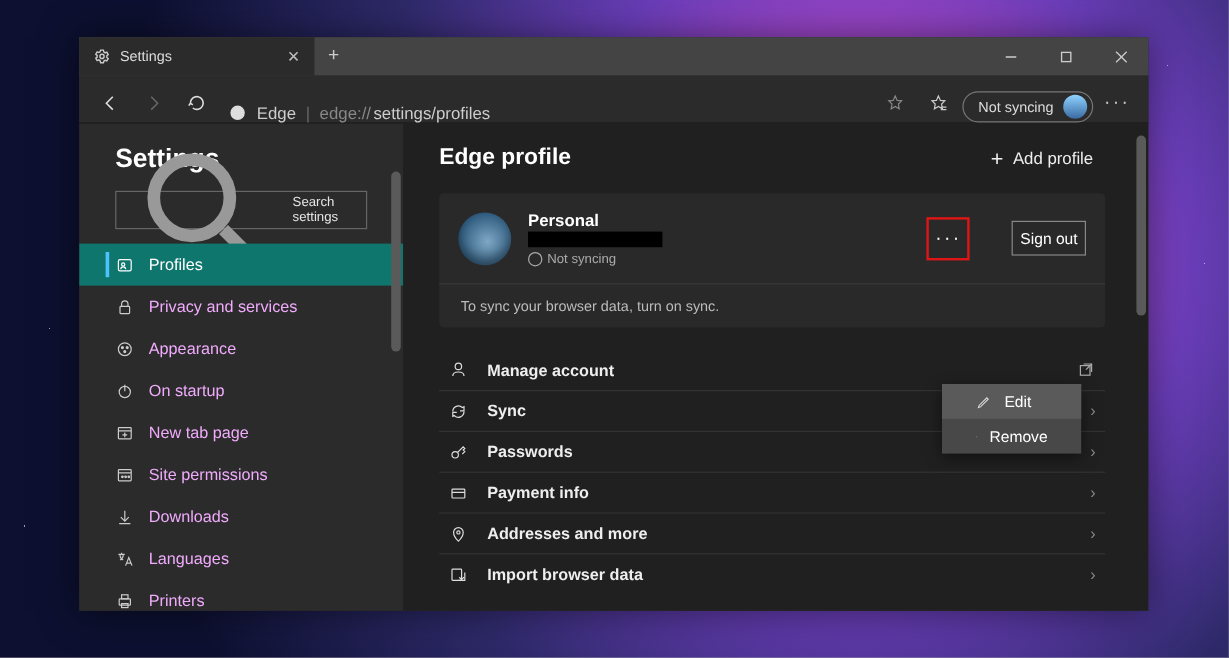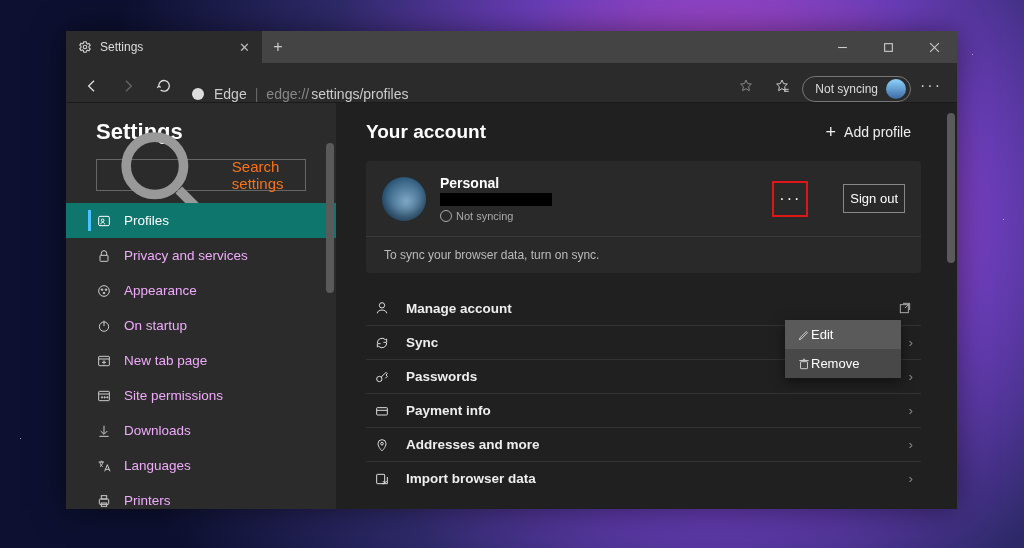--- a/index.html
+++ b/index.html
@@ -40,21 +40,21 @@
   .addr svg{width:16px;height:16px;}
   .url{flex:1;display:flex;align-items:center;gap:8px;padding:0 6px;font-size:14px;}
   .url .sep{color:#666;}
   .url .dim{color:#888;}
   .sync-pill{display:flex;align-items:center;gap:8px;border:1px solid #777;border-radius:14px;padding:2px 4px 2px 12px;font-size:12px;color:#ddd;}
   .sync-pill .av{width:20px;height:20px;border-radius:50%;background:linear-gradient(#8fd3ff,#3a6aa3);}
   
   .content{flex:1;display:flex;overflow:hidden;}
   .sidebar{width:270px;background:#2b2b2b;display:flex;flex-direction:column;padding:16px 0 0 0;position:relative;}
   .sidebar h1{font-size:22px;font-weight:600;padding:0 30px 10px;}
-  .search{margin:4px 30px 12px;border:1px solid #666;background:#2b2b2b;height:32px;display:flex;align-items:center;padding:0 10px;gap:10px;color:#f97316;font-size:15px;}
+  .search{margin:4px 30px 12px;border:1px solid #666;background:#2b2b2b;height:32px;display:flex;align-items:center;padding:0 10px;gap:10px;color:#e5e5e5;font-size:11px;}
   .nav{display:flex;flex-direction:column;}
   .nav .item{display:flex;align-items:center;gap:12px;height:35px;padding:0 20px 0 30px;font-size:13.5px;color:#f0abfc;cursor:default;}
   .nav .item.active{background:#0f766e;color:#fff;position:relative;}
   .nav .item.active::before{content:"";position:absolute;left:22px;top:7px;bottom:7px;width:3px;background:#4cc2ff;}
   .nav svg{width:16px;height:16px;flex-shrink:0;}
   .sb-scroll{position:absolute;right:2px;top:40px;width:8px;height:150px;background:#5a5a5a;border-radius:4px;}
   .main{flex:1;background:#202020;padding:18px 6px 0 30px;position:relative;overflow:hidden;}
   .main-scroll{position:absolute;right:2px;top:10px;width:8px;height:150px;background:#5a5a5a;border-radius:4px;}
   .mh{display:flex;align-items:center;justify-content:space-between;padding-right:40px;}
   .mh h2{font-size:19px;font-weight:600;}
@@ -65,21 +65,21 @@
   .pinfo{display:flex;flex-direction:column;gap:2px;}
   .pname{font-size:14px;font-weight:700;}
   .blk{background:#000;width:112px;height:13px;}
   .nsync{font-size:11px;color:#aaa;display:flex;align-items:center;gap:4px;margin-top:2px;}
   .nsync::before{content:"";width:10px;height:10px;border-radius:50%;border:1px solid #aaa;display:flex;align-items:center;justify-content:center;}
   .cardtop .spacer{flex:1;}
   .more-btn{width:34px;height:34px;display:flex;align-items:center;justify-content:center;outline:2px solid #e01515;outline-offset:-1px;}
   .signout{border:1px solid #888;padding:6px 6px;font-size:13px;margin-left:22px;}
   .cardmsg{border-top:1px solid #3a3a3a;padding:11px 18px;font-size:12px;color:#bbb;}
   .popup{position:absolute;right:56px;top:217px;width:116px;background:#484848;box-shadow:0 4px 12px rgba(0,0,0,.5);font-size:13px;z-index:5;}
-  .popup .pi{display:flex;align-items:flex-end;padding:7px 12px;}
+  .popup .pi{display:flex;align-items:flex-end;gap:10px;padding:7px 28px;}
   .popup .pi.sel{background:#5a5a5a;}
   .list{margin-top:18px;margin-right:30px;display:flex;flex-direction:column;}
   .row{display:flex;align-items:center;gap:16px;height:34px;font-size:13.5px;color:#eee;border-top:1px solid #333;padding:0 8px;}
   .row:first-child{border-top:none;}
   .row .rlabel{flex:1;font-weight:bold;}
   .chev{color:#888;}
   .row svg{width:16px;height:16px;}
 </style>
 </head>
 <body>
@@ -245,21 +245,21 @@
             </svg>
           <span>Printers</span>
         </div>
 
       </div>
       <div class="sb-scroll"></div>
     </div>
 
     <div class="main">
       <div class="mh">
-        <h2>Your account</h2>
+        <h2>Edge profile</h2>
         <div class="addprof">
           <span style="font-size:18px;font-weight:300;">+</span>
           <span>Add profile</span>
         </div>
       </div>
 
       <div class="card">
         <div class="cardtop">
           <div class="avatar"></div>
           <div class="pinfo">

